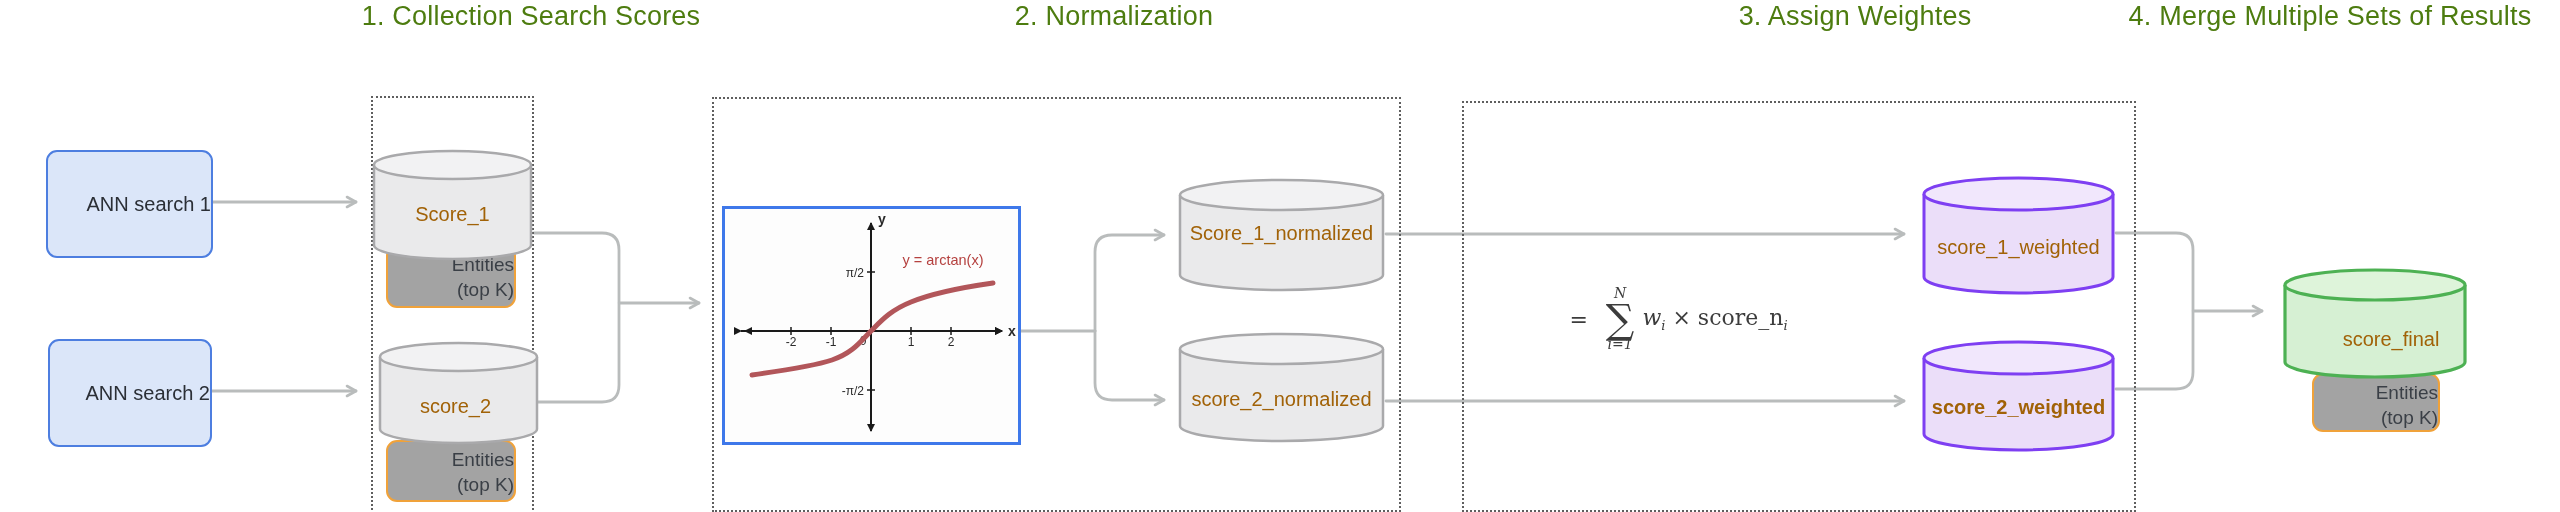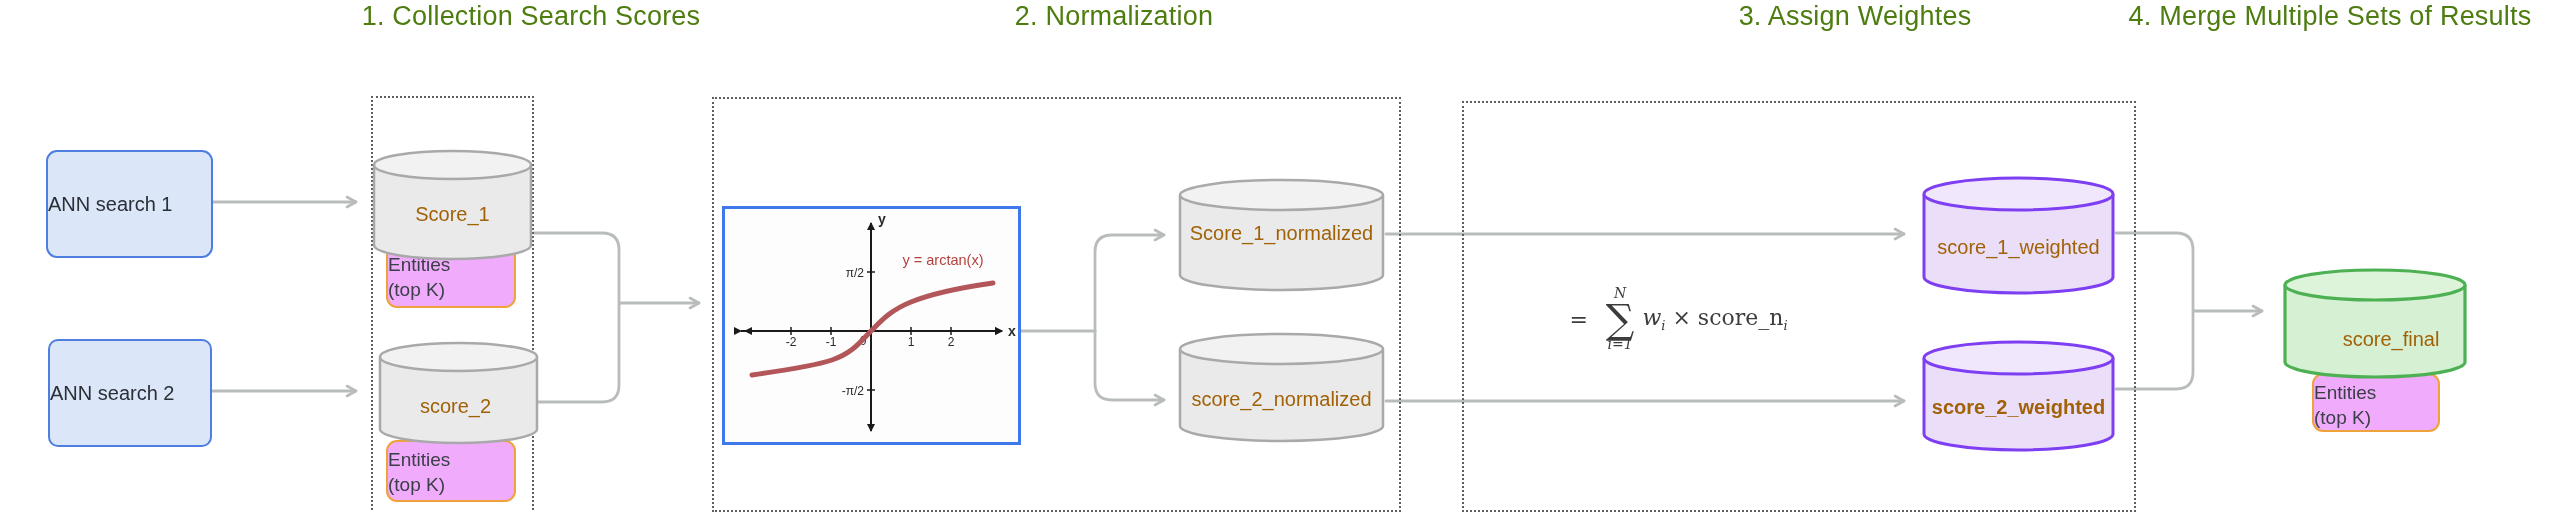--- a/index.html
+++ b/index.html
@@ -2,24 +2,24 @@
 <html><head>
 <meta charset="utf-8">
 <style>
   html,body{margin:0;padding:0;background:#ffffff;}
   body{width:2560px;height:512px;position:relative;overflow:hidden;
        font-family:"Liberation Sans",sans-serif;-webkit-font-smoothing:antialiased;}
   .section-title{position:absolute;top:1px;transform:translateX(-50%);
        font-size:27px;color:#4d7c0f;letter-spacing:0.2px;white-space:nowrap;}
   .section-box{position:absolute;border:2px dotted #5e5e5e;background:transparent;}
   .ann-box{position:absolute;background:#dbe6f9;border:2.5px solid #4d7ee0;border-radius:11px;
-       display:flex;align-items:center;justify-content:flex-start;
+       display:flex;align-items:center;justify-content:flex-end;
        font-size:20px;color:#2b2f36;z-index:3;}
-  .entities-box{position:absolute;background:#f0abfc;border:2.5px solid #f0a23a;border-radius:11px;
-       text-align:left;font-size:19px;color:#3a3f46;line-height:25px;
+  .entities-box{position:absolute;background:#a3a3a3;border:2.5px solid #f0a23a;border-radius:11px;
+       text-align:right;font-size:19px;color:#3a3f46;line-height:25px;
        padding-top:5px;box-sizing:border-box;z-index:1;}
   .cyl{position:absolute;z-index:2;}
   .cyl svg{display:block;overflow:visible;}
   .cyl-label{position:absolute;left:0;right:0;text-align:center;
        font-size:20px;color:#a16207;white-space:nowrap;}
   .graph-box{position:absolute;left:722px;top:206px;width:293px;height:233px;
        border:3px solid #3e78ea;background:#fdfdfd;box-sizing:content-box;z-index:2;}
   .formula{position:absolute;left:1502px;top:282px;width:345px;height:74px;
        display:flex;align-items:center;justify-content:center;
        font-family:"DejaVu Serif","Liberation Serif",serif;
@@ -65,21 +65,21 @@
 <div class="section-title" style="left:1855px">3. Assign Weightes</div>
 <div class="section-title" style="left:2330px">4. Merge Multiple Sets of Results</div>
 
 <div class="section-box" style="left:371px;top:96px;width:159px;height:414px;"></div>
 <div class="section-box" style="left:712px;top:97px;width:685px;height:411px;"></div>
 <div class="section-box" style="left:1462px;top:101px;width:670px;height:407px;"></div>
 
 <div class="ann-box" style="left:46px;top:150px;width:163px;height:104px;">
   <span>ANN search 1</span>
 </div>
-<div class="ann-box" style="left:48px;top:339px;width:160px;height:104px;border-radius:10px;">
+<div class="ann-box" style="left:48px;top:339px;width:160px;height:104px;">
   <span>ANN search 2</span>
 </div>
 
 <div class="entities-box" style="left:386px;top:245px;width:130px;height:63px;">
   <div>Entities</div>
   <div>(top K)</div>
 </div>
 <div class="entities-box" style="left:386px;top:440px;width:130px;height:62px;">
   <div>Entities</div>
   <div>(top K)</div>

